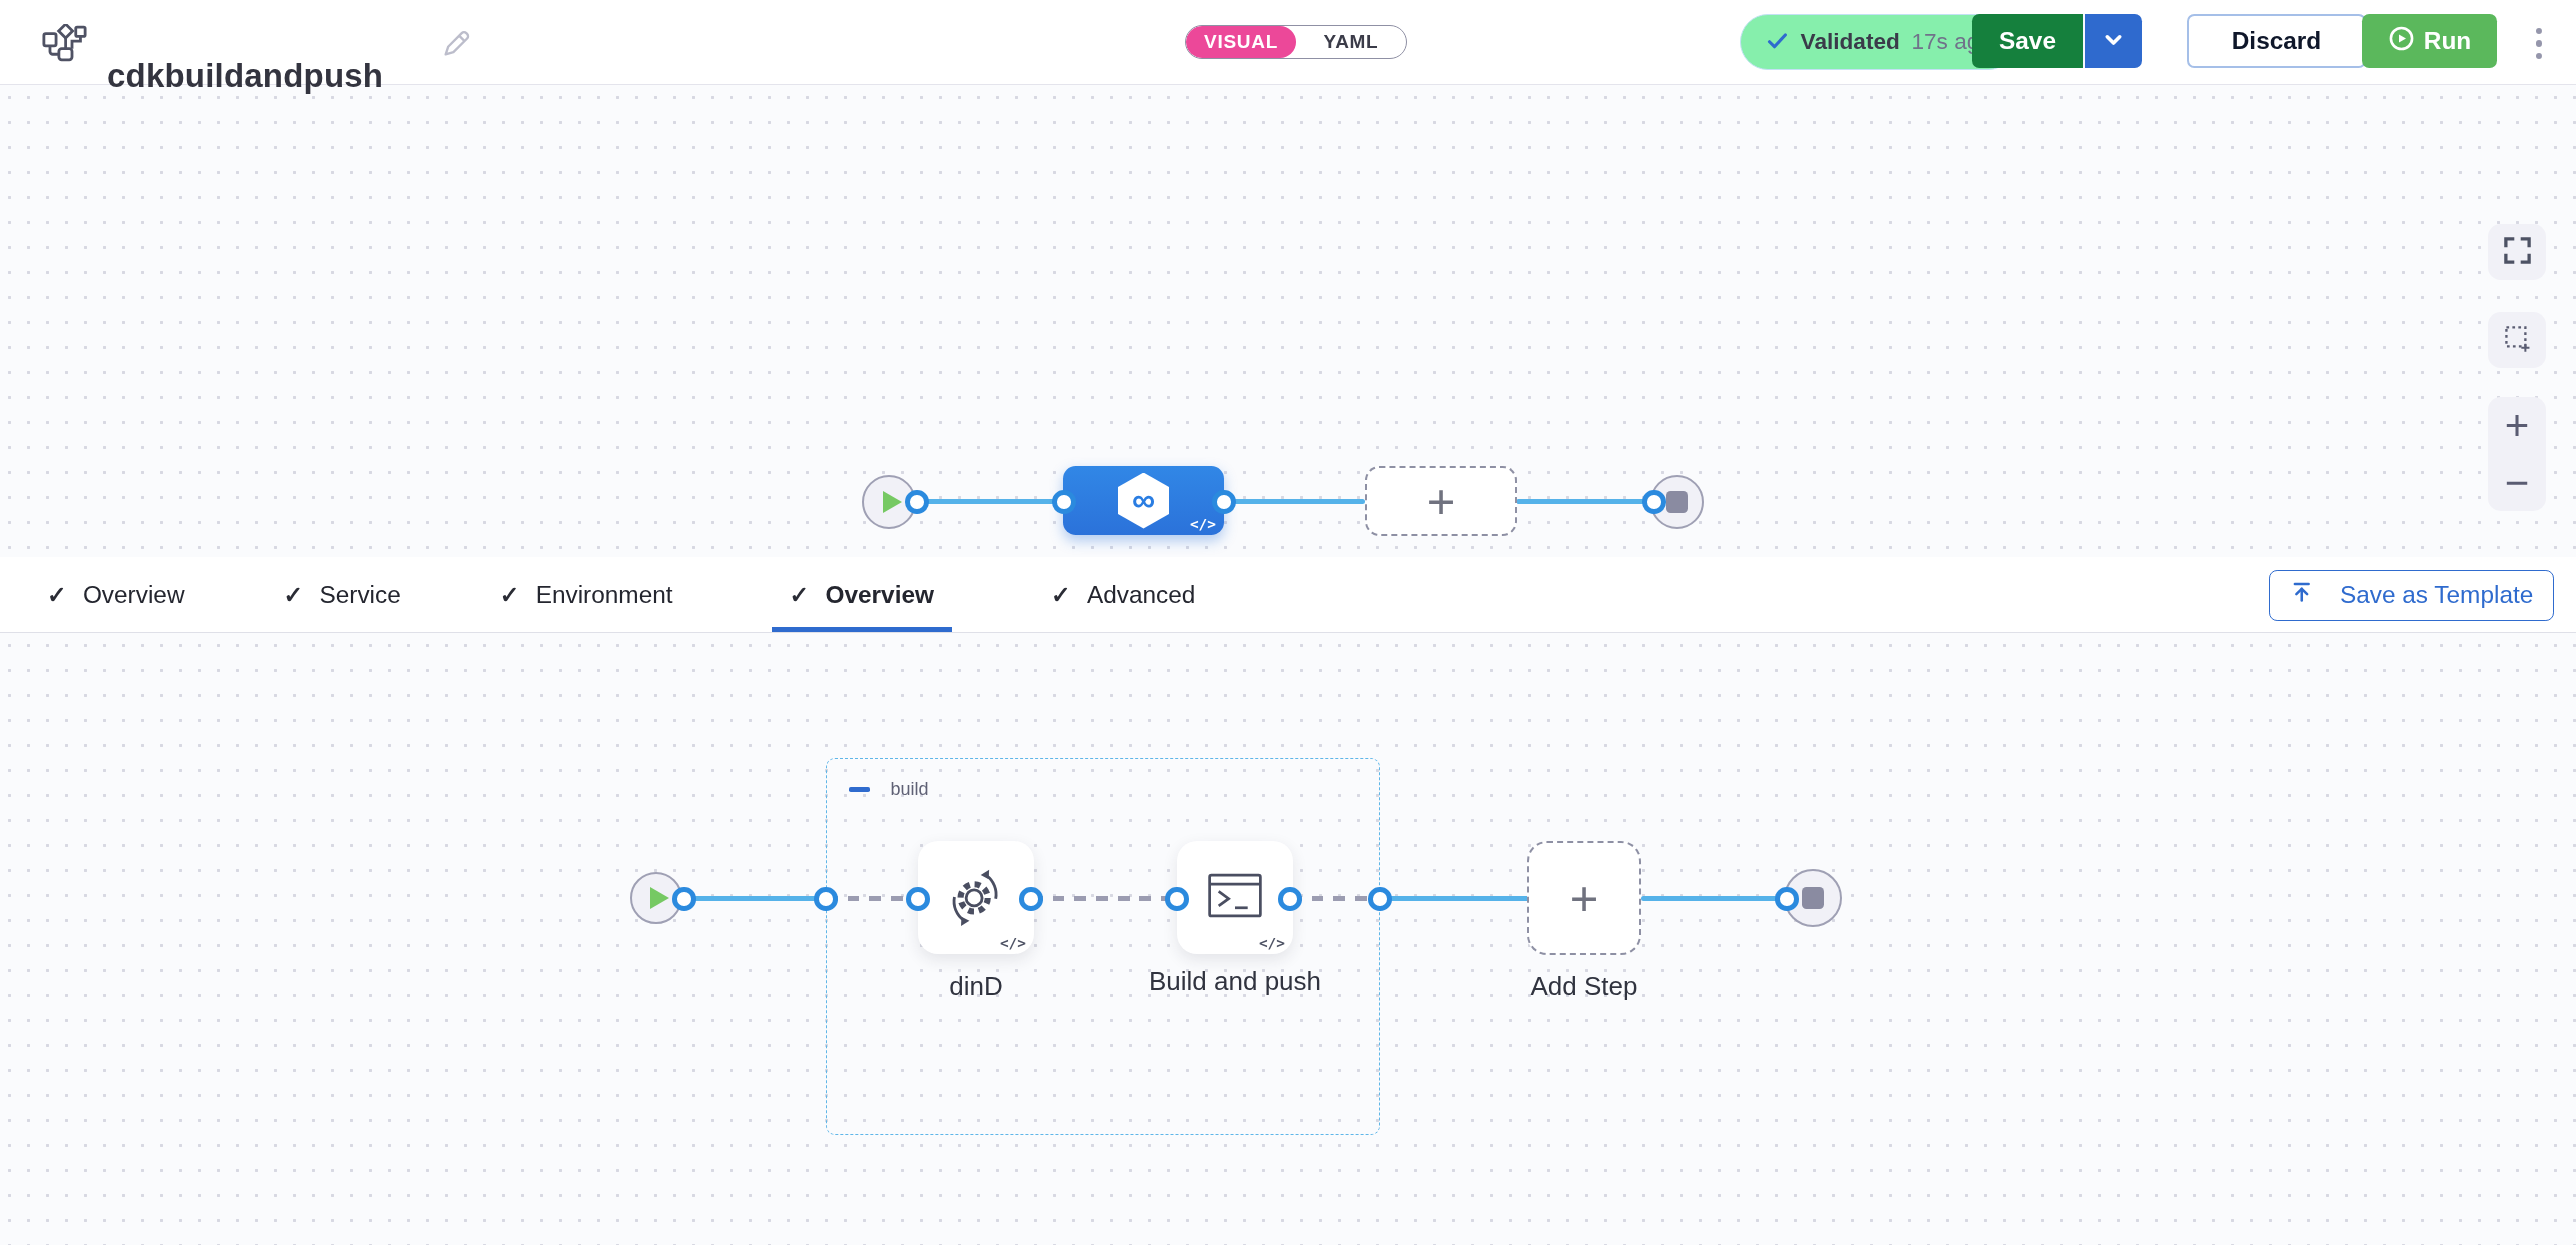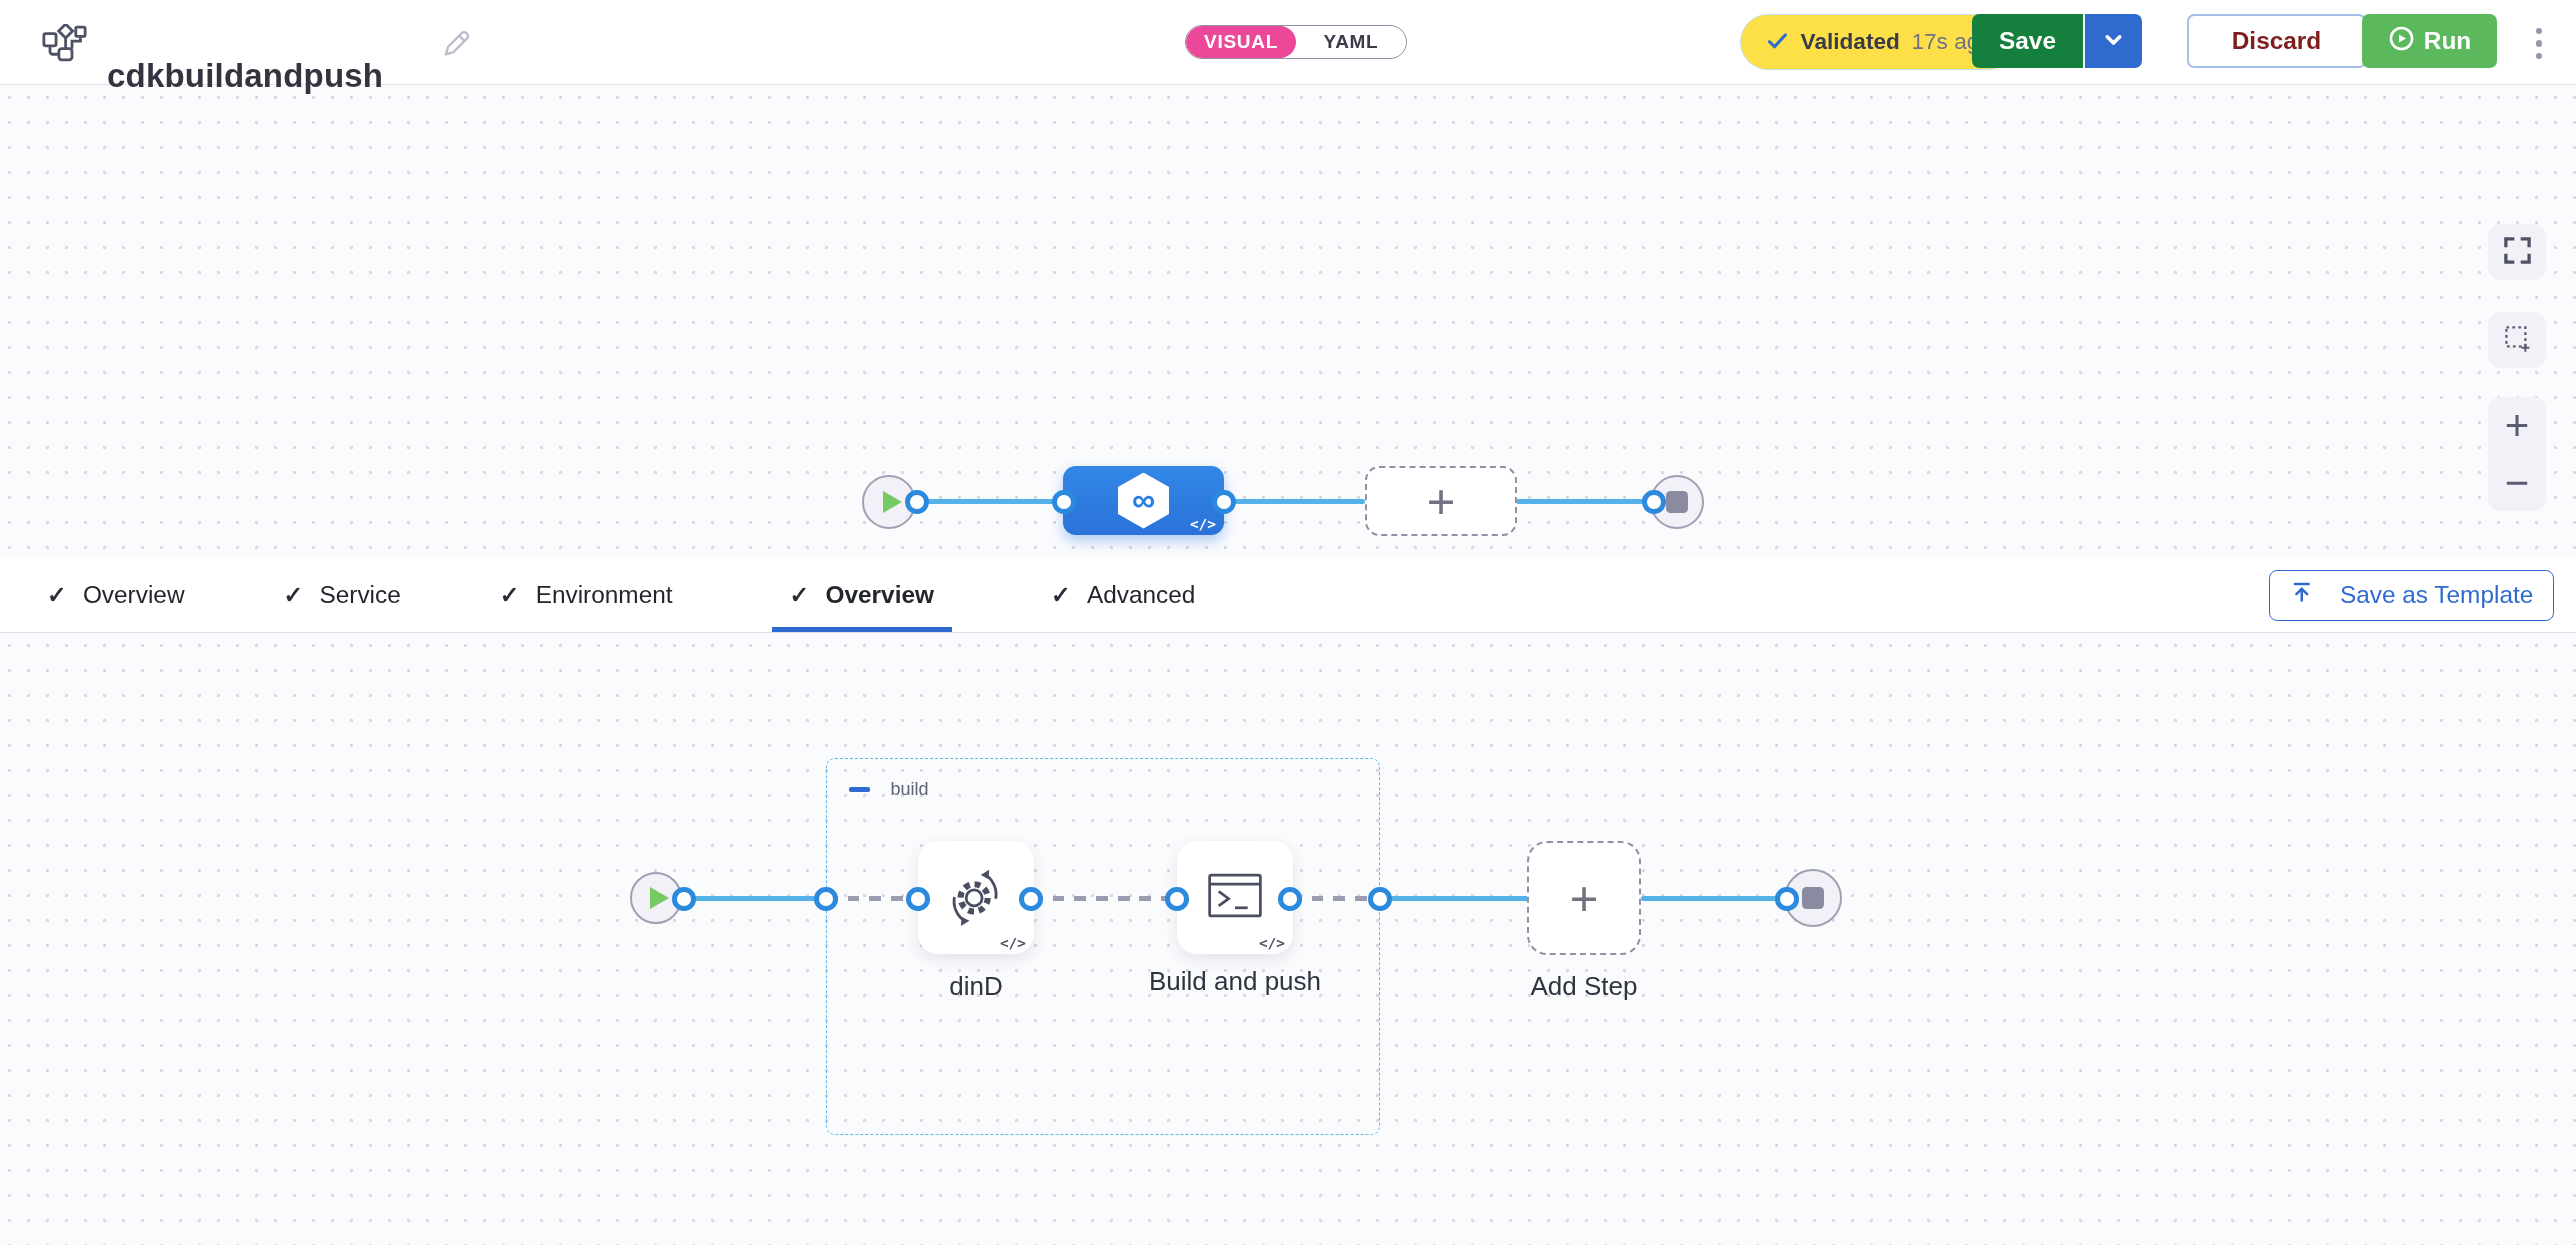--- a/index.html
+++ b/index.html
@@ -24,34 +24,34 @@
   .mode-toggle {
     position:absolute; left:1185px; top:25px; height:34px; width:222px;
     border:1.8px solid #8f90a4; border-radius:17px; background:#fff;
     display:flex; align-items:stretch; overflow:hidden;
   }
   .mode-seg { flex:1; display:flex; align-items:center; justify-content:center;
     font-size:19px; font-weight:700; letter-spacing:0.7px; color:#3b3c49; cursor:pointer;}
   .mode-seg.sel { background:#ec4899; color:#fff; border-radius:17px; }
   .validated-chip {
     position:absolute; left:1740px; top:14.4px; height:56px; border-radius:28px;
-    border:1.8px solid #c3e1f4; background:#fde047; display:flex; align-items:center;
+    border:1.8px solid #c3e1f4; background:#86efac; display:flex; align-items:center;
     padding:0 23.5px; gap:11.7px;
   }
   .validated-chip .v-label { font-size:22.6px; font-weight:700; color:#3a3b49; }
   .validated-chip .v-time  { font-size:22.6px; color:#70728a; }
   .btn { display:flex; align-items:center; justify-content:center; cursor:pointer;
     font-weight:700; font-size:24.4px; border-radius:7.2px; }
   .save-wrap { position:absolute; left:1972px; top:14.4px; height:54px; display:flex; }
   .save-main { width:111px; height:54px; background:#15803d; color:#fff;
     border-radius:7.2px 0 0 7.2px; }
   .save-chev { width:59px; height:54px; background:#2f6ace; border-radius:0 7.2px 7.2px 0;
     border-left:2.7px solid #f5f8ff; display:flex; align-items:center; justify-content:center; cursor:pointer;}
   .discard { position:absolute; left:2187px; top:14.4px; width:179px; height:54px;
-    background:#fff; border:2.7px solid #a5bfe8; color:#7f1d1d; }
+    background:#fff; border:2.7px solid #a5bfe8; color:#0f172a; }
   .run { position:absolute; left:2362px; top:14.4px; width:135px; height:54px;
     background:#5bb85c; color:#fff; gap:9px; }
   .kebab { position:absolute; left:2521px; top:23.5px; width:36px; height:40px;
     display:flex; flex-direction:column; align-items:center; justify-content:center; gap:6.3px; cursor:pointer;}
   .kebab .dot { width:6.3px; height:6.3px; border-radius:50%; background:#9596ab; }
   
   .endpoint { position:absolute; width:54px; height:54px; border-radius:50%;
     background:#f1f1f7; border:2.7px solid #9fa0b4; display:flex; align-items:center; justify-content:center; z-index:3;}
   .play-tri { width:0; height:0; border-left:19px solid #76c963;
     border-top:11.7px solid transparent; border-bottom:11.7px solid transparent; margin-left:6.3px; }

